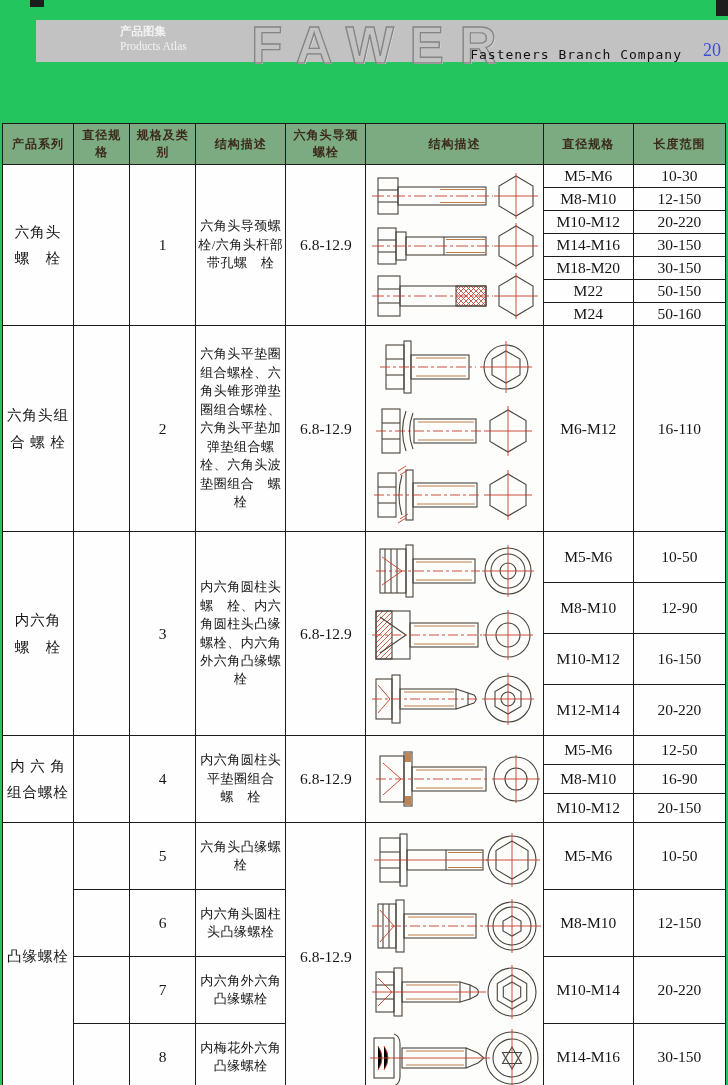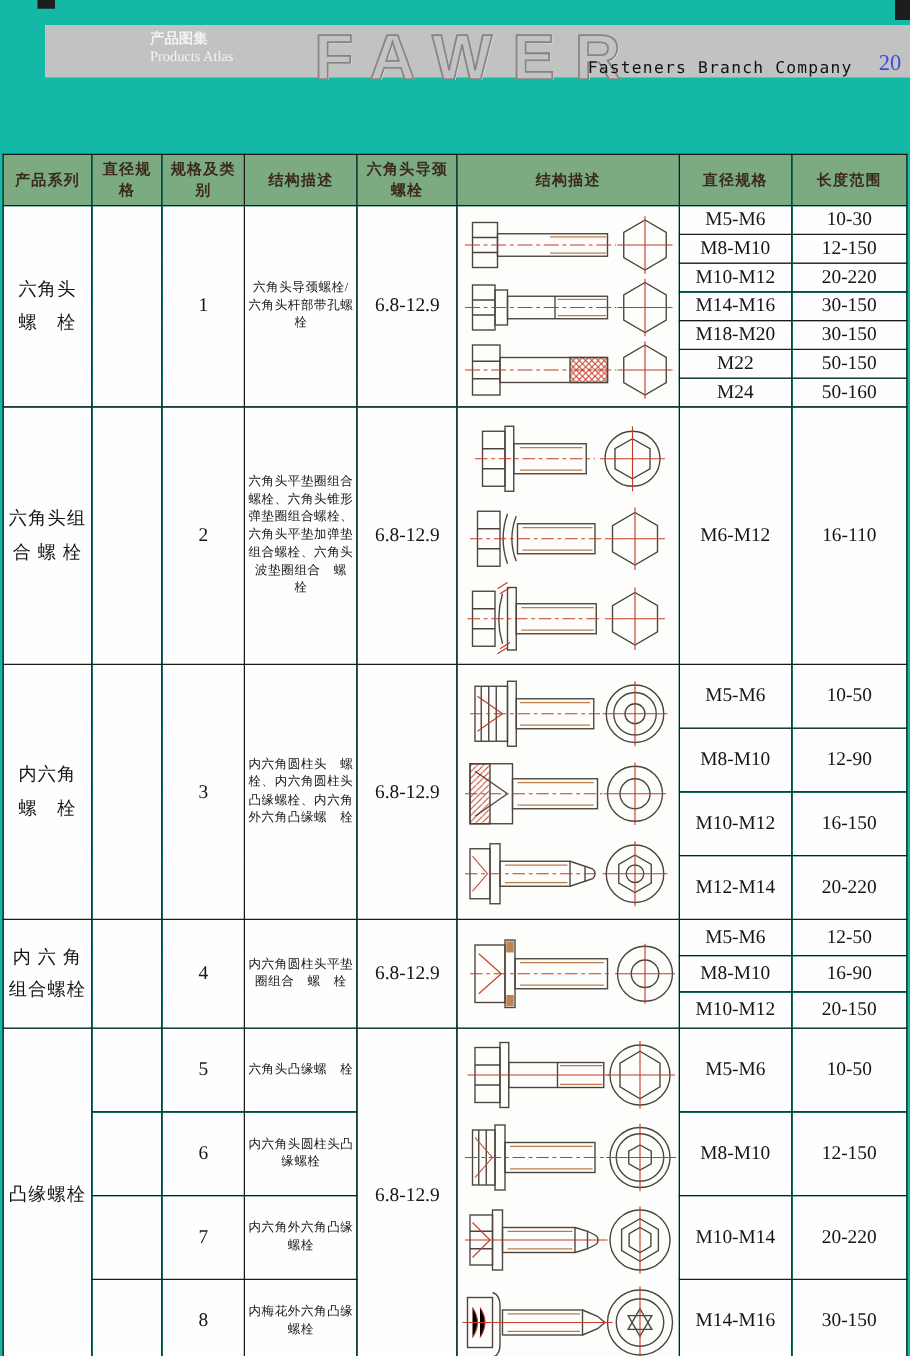--- a/index.html
+++ b/index.html
@@ -1,16 +1,16 @@
 <!DOCTYPE html>
 <html><head>
 <meta charset="utf-8">
 <style>
   html,body{margin:0;padding:0;background:#ffffff;}
-  .page{position:relative;width:728px;height:1085px;background:#14b8a6;overflow:hidden;
+  .page{position:relative;width:728px;height:1085px;background:#22c55e;overflow:hidden;
         font-family:"Liberation Serif","DejaVu Serif",serif;color:#151515;}
 
   
   .mark-tl{position:absolute;left:30px;top:0;width:14px;height:7px;background:#1d1d1d;}
   .mark-tr{position:absolute;right:0;top:0;width:12px;height:16px;background:#1d1d1d;}
 
   
   .banner{position:absolute;left:36px;top:20px;right:0;height:42px;background:#c2c2c2;}
   .tagline{position:absolute;left:84px;top:4px;color:#f3f3f3;font-size:11.5px;line-height:1.3;}
   .tagline .cn{font-weight:bold;}
@@ -26,21 +26,21 @@
          font-family:"Liberation Sans","DejaVu Sans",sans-serif;font-size:21px;font-weight:bold;
          letter-spacing:3px;color:#080808;}
 
   
   table.product{position:absolute;left:2px;top:123px;width:724px;border-collapse:collapse;table-layout:fixed;}
   .product th,.product td{border:1.6px solid #1b1b1b;padding:0 2px;text-align:center;
          vertical-align:middle;overflow:hidden;}
   .product th{background:#7caa81;color:#3c2b1c;font-size:12px;font-weight:bold;height:40px;letter-spacing:1px;}
   .product td{font-size:15px;background:#fefefe;}
   td.series{font-size:14.5px;white-space:pre-line;letter-spacing:1px;line-height:1.8;}
-  td.desc{font-size:10px;line-height:1.42;letter-spacing:0.5px;}
+  td.desc{font-size:13px;line-height:1.42;letter-spacing:0.5px;}
   td.specno,td.grade,td.dia,td.len{font-size:15.5px;}
   td.diagram{padding:0;background:#fdfdfb;}
   td.diagram svg{display:block;margin:0 auto;}
   tr.h23{height:23px;} tr.h206{height:206px;} tr.h51{height:51px;} tr.h29{height:29px;} tr.h67{height:67px;}
 </style>
 </head>
 <body>
 
 <div class="page">
   <div class="mark-tl"></div>

